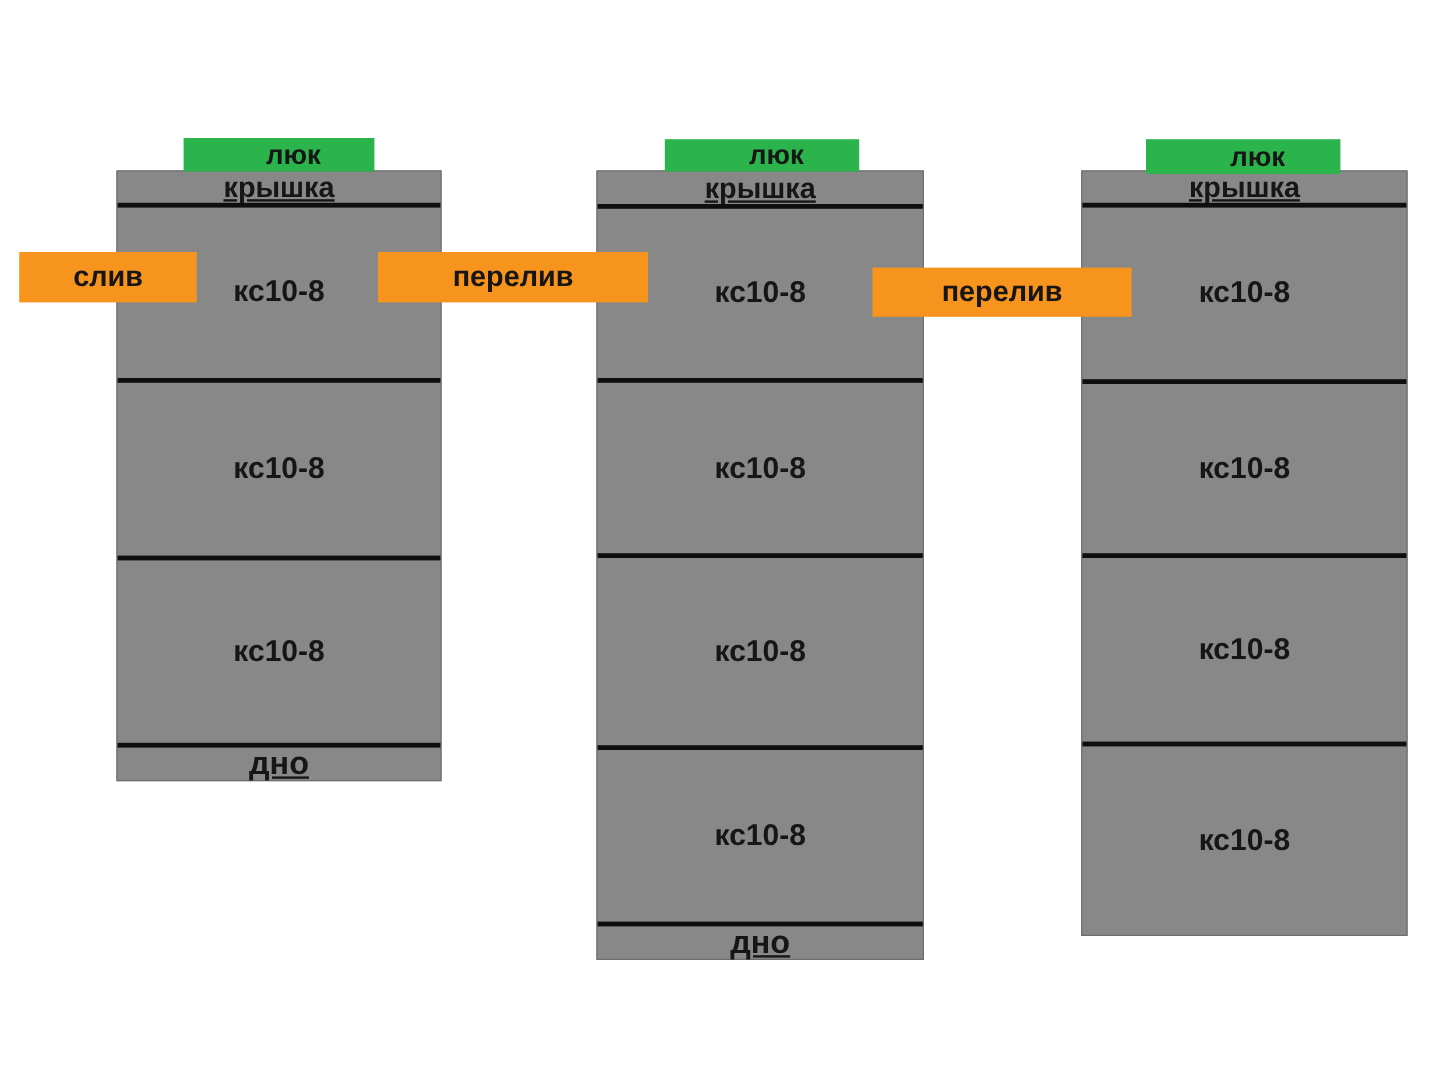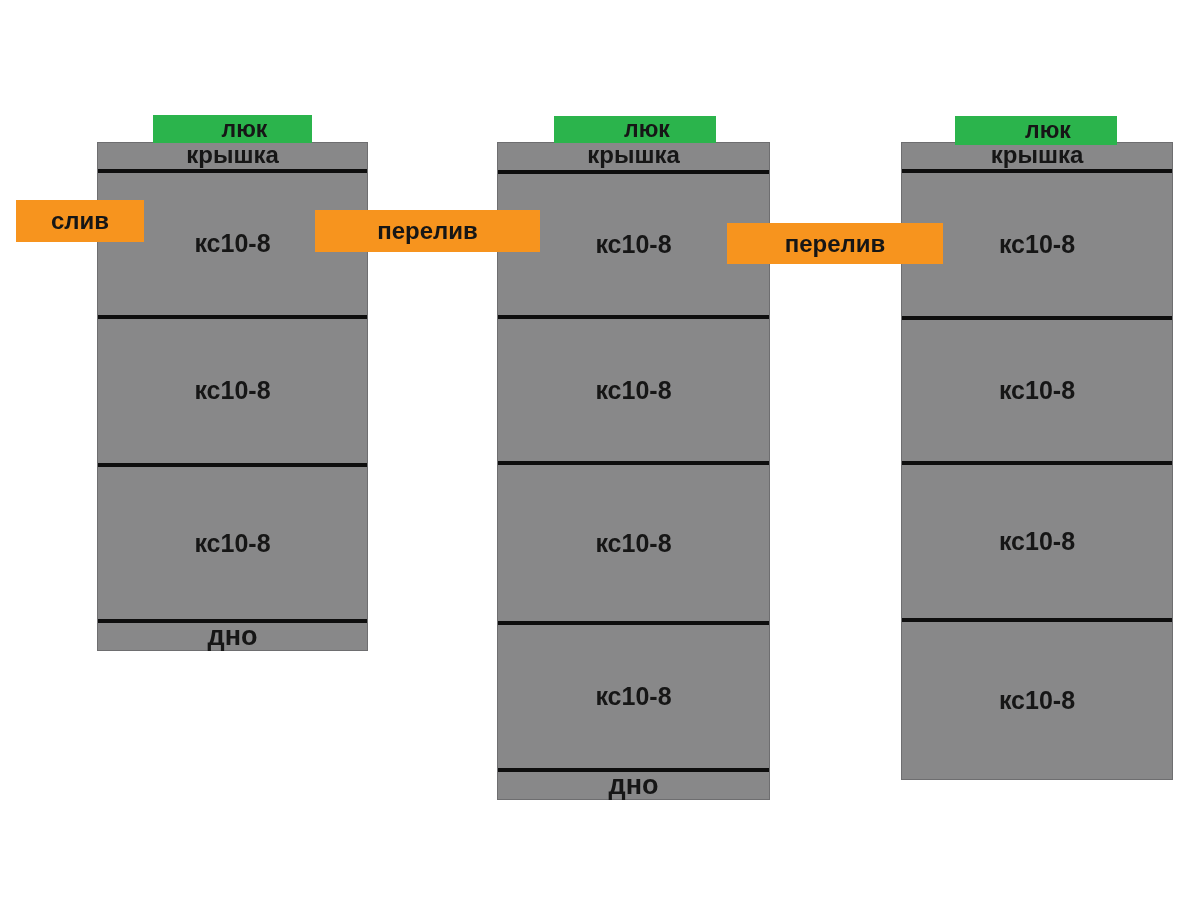--- a/index.html
+++ b/index.html
@@ -19,26 +19,27 @@
     position: absolute;
     z-index: 1;
     background: var(--column-fill, #888889);
     border: 1px solid var(--column-border, #6e6e70);
     display: flex;
     flex-direction: column;
     color: var(--text-black, #161616);
   }
   .band {
     display: flex;
-    align-items: flex-start;
+    align-items: flex-end;
     justify-content: center;
     font-weight: bold;
     font-size: 24px;
     line-height: 1;
     border-bottom: 4px solid var(--line-black, #0e0e0e);
+    text-decoration: underline;
   }
   .band.bottom-band {
     flex: 1;
     border-bottom: none;
     font-size: 27px;
   }
   .ring {
     display: flex;
     align-items: center;
     justify-content: center;
@@ -143,21 +144,21 @@
       <span>кс10-8</span>
     </div>
     <div class="ring" style="height:157px;">
       <span>кс10-8</span>
     </div>
     <div class="ring open-bottom">
       <span>кс10-8</span>
     </div>
   </div>
 
-  <div class="connector" style="left:16px; top:200px; width:128px; height:42px;">
+  <div class="connector" style="left:16px; top:210px; width:148px; height:42px;">
     <span>слив</span>
   </div>
   <div class="connector" style="left:315px; top:210px; width:225px; height:42px;">
     <span>перелив</span>
   </div>
   <div class="connector" style="left:727px; top:223px; width:216px; height:41px;">
     <span>перелив</span>
   </div>
 
 </div>

